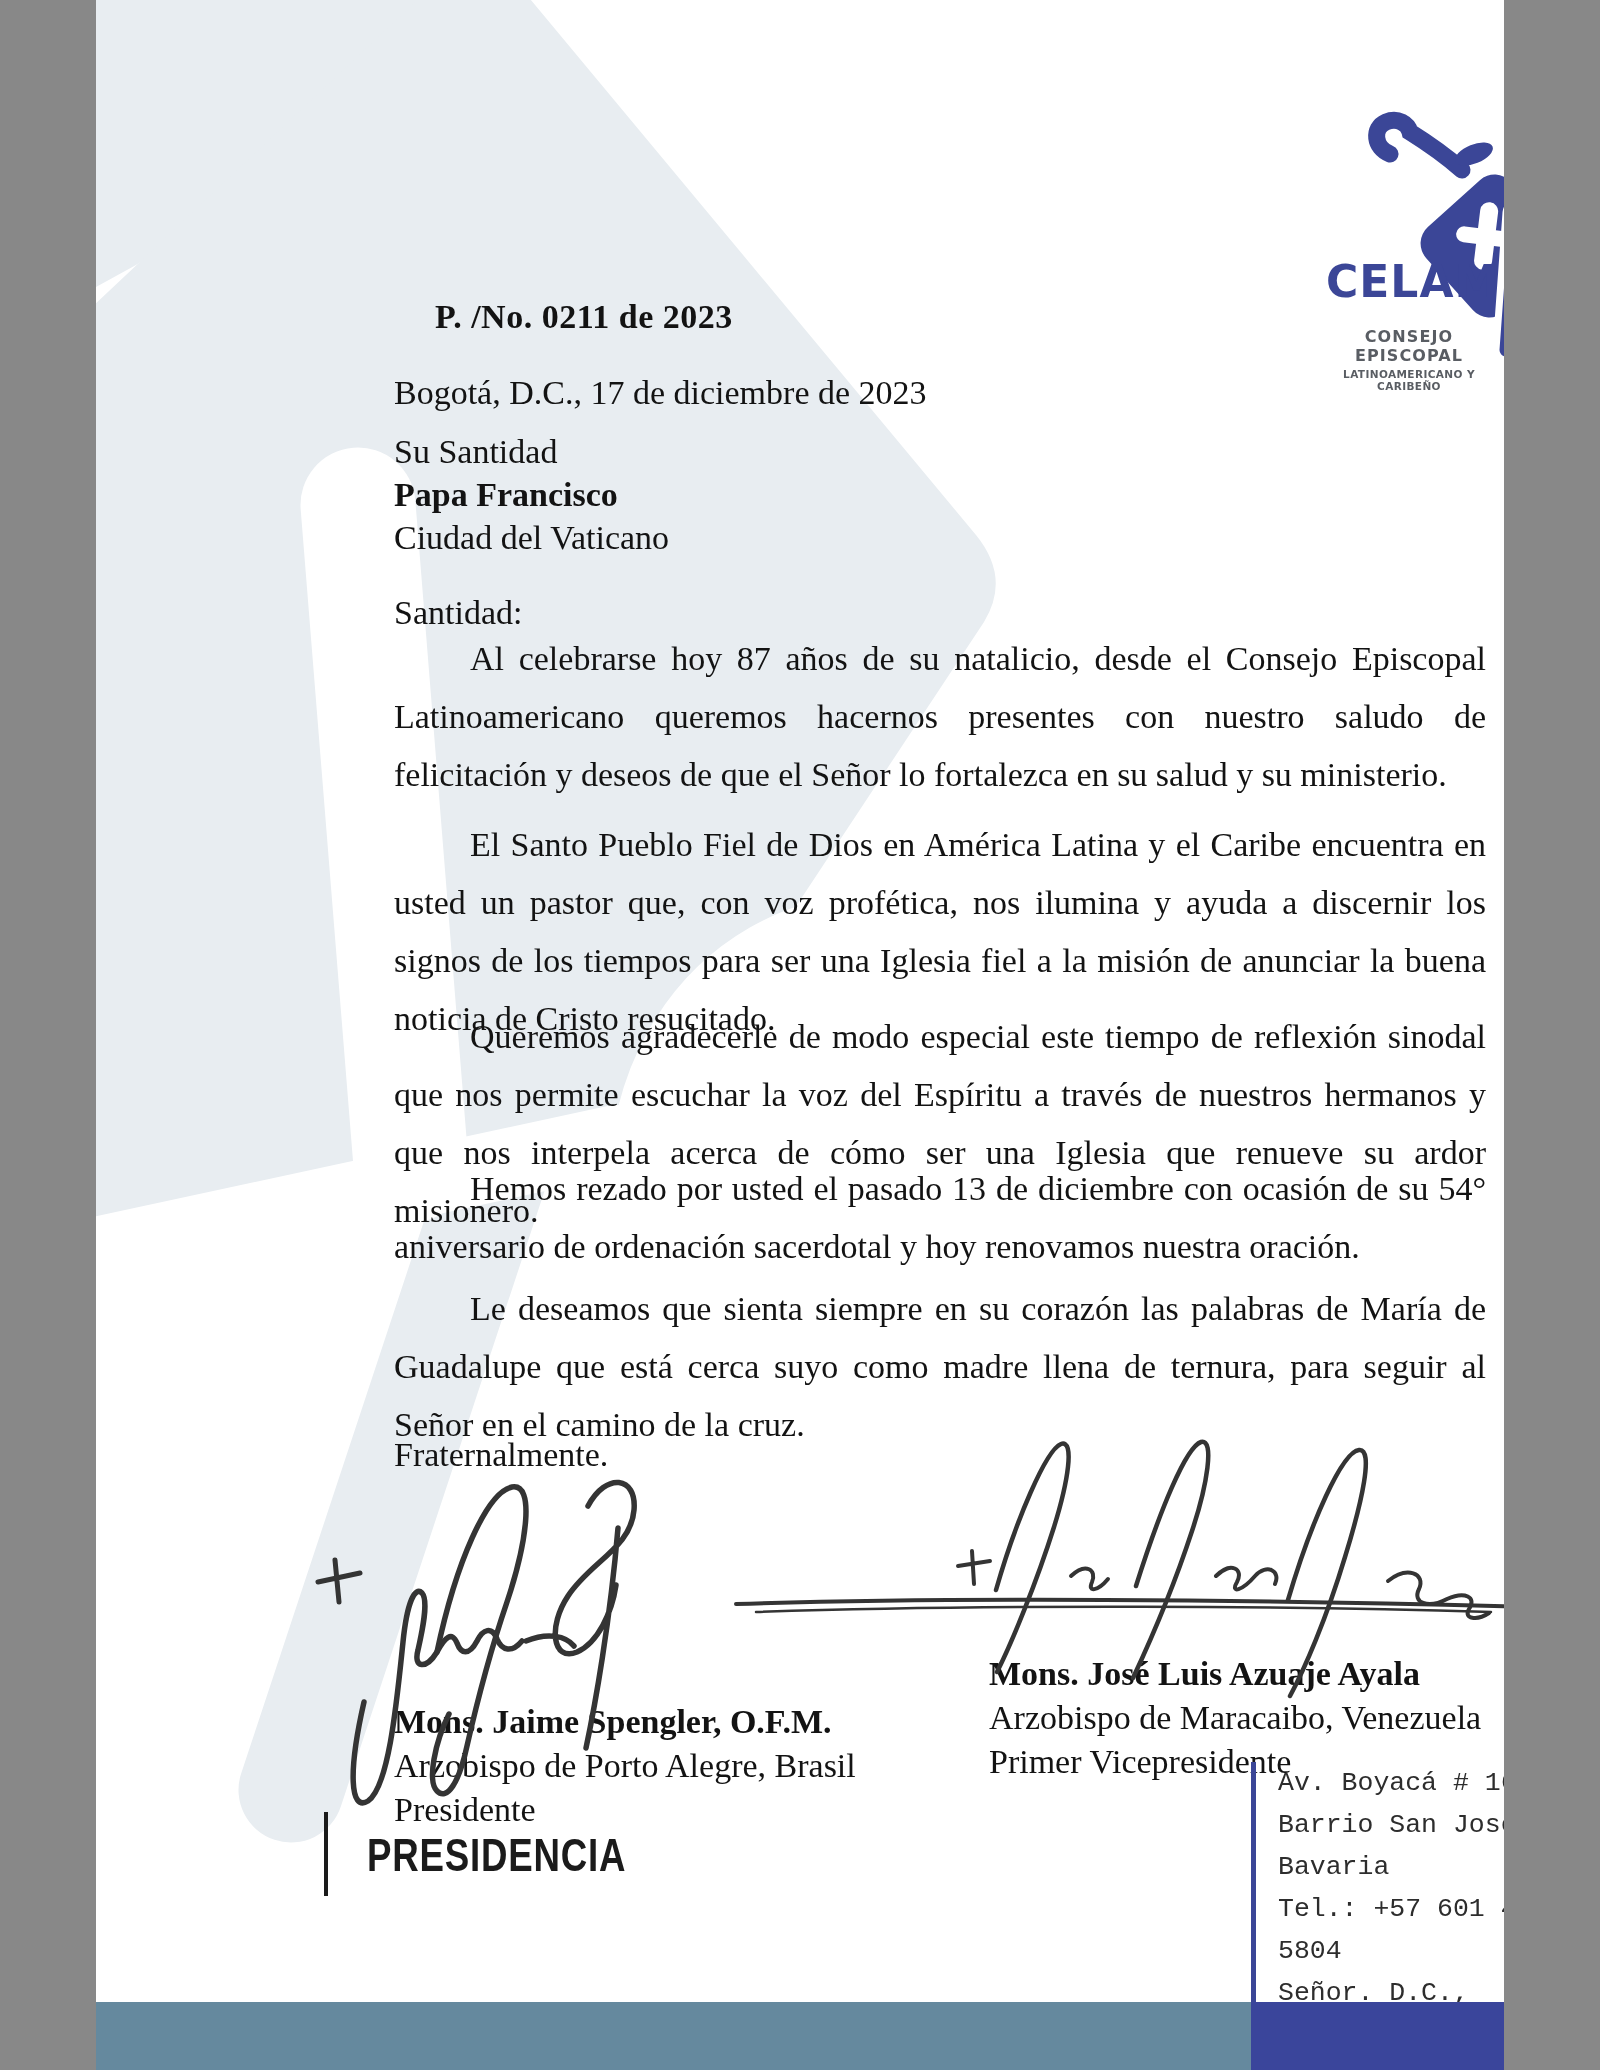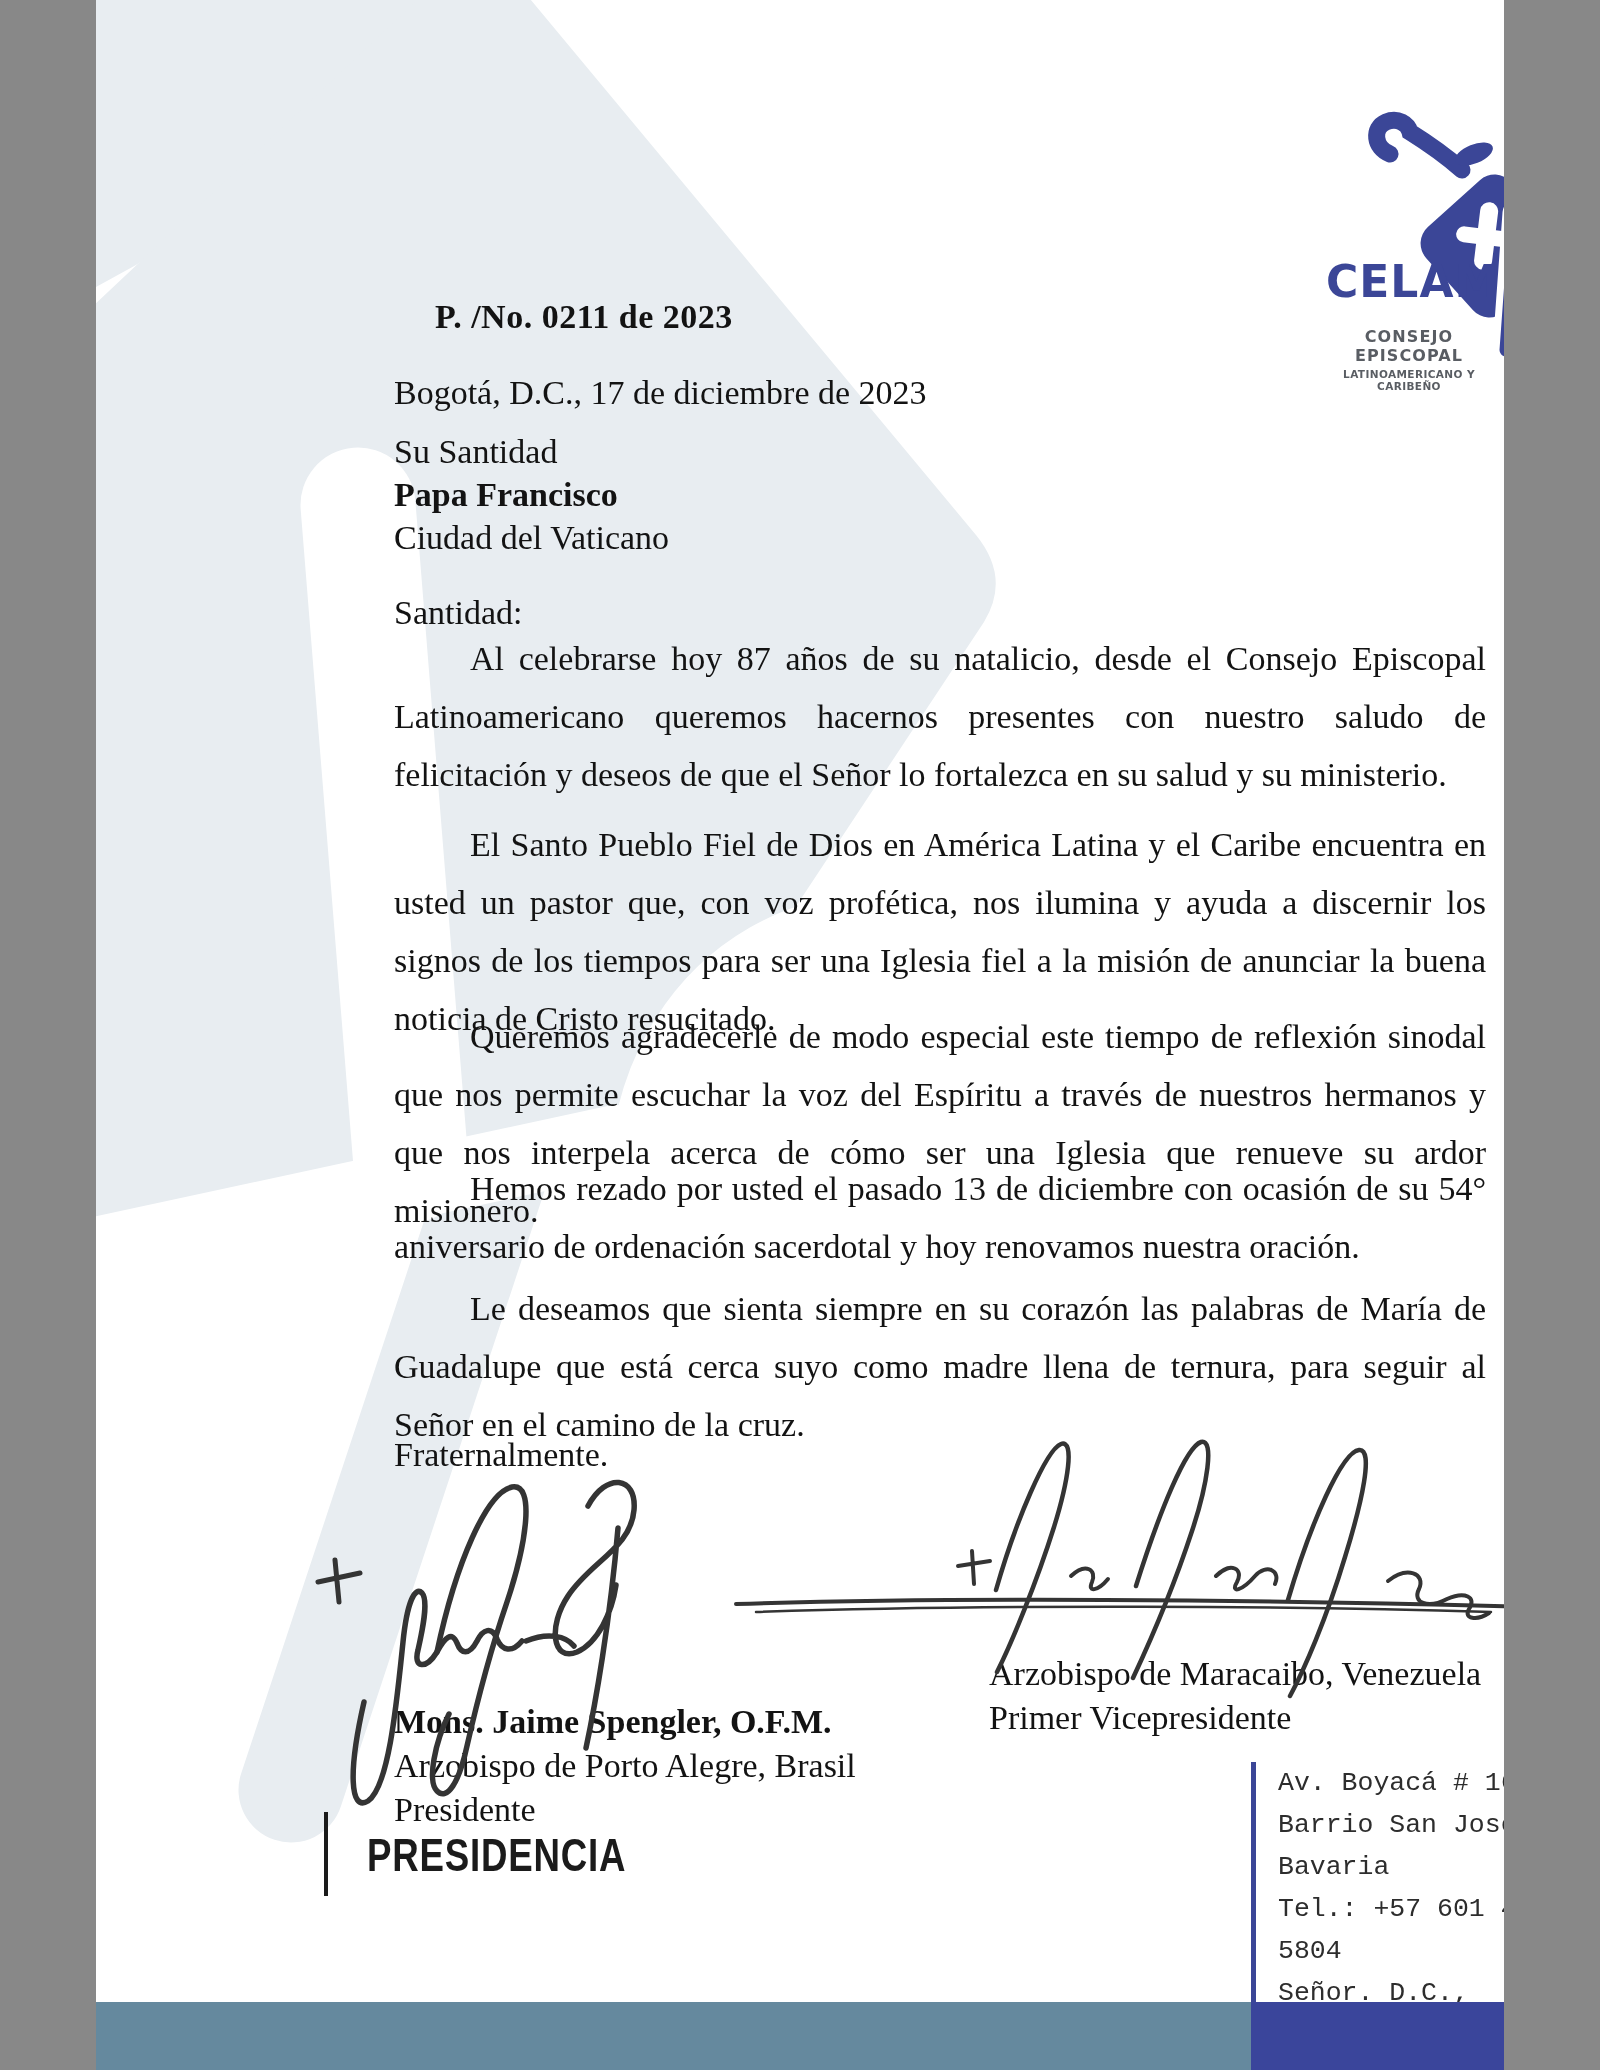--- a/index.html
+++ b/index.html
@@ -121,20 +121,21 @@
       <path d="M 1292,1581 C 1311,1566 1330,1573 1323,1589 C 1316,1603 1332,1609 1351,1599 C 1369,1591 1381,1597 1373,1609 C 1367,1619 1381,1621 1393,1613" stroke-width="4"></path>
     </g>
   </svg>
 
   <div class="abs sigblock sig-left z1">
     <div class="name">Mons. Jaime Spengler, O.F.M.</div>
     <div>Arzobispo de Porto Alegre, Brasil</div>
     <div>Presidente</div>
   </div>
   <div class="abs sigblock sig-right z1">
+    <div class="name">Mons. José Luis Azuaje Ayala</div>
     <div>Arzobispo de Maracaibo, Venezuela</div>
     <div>Primer Vicepresidente</div>
   </div>
 
   <div class="abs presidencia z1">
     <span>PRESIDENCIA</span>
   </div>
 
   <div class="abs addressblock z1">
     <div>Av. Boyacá # 169D-75</div>

